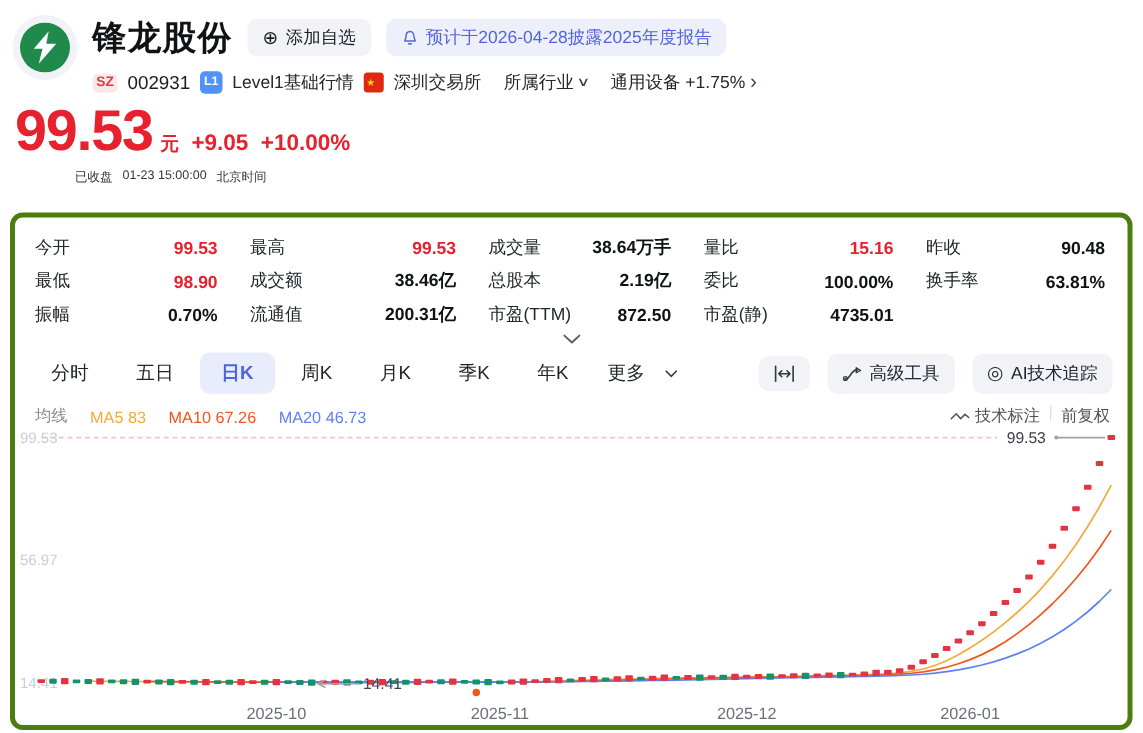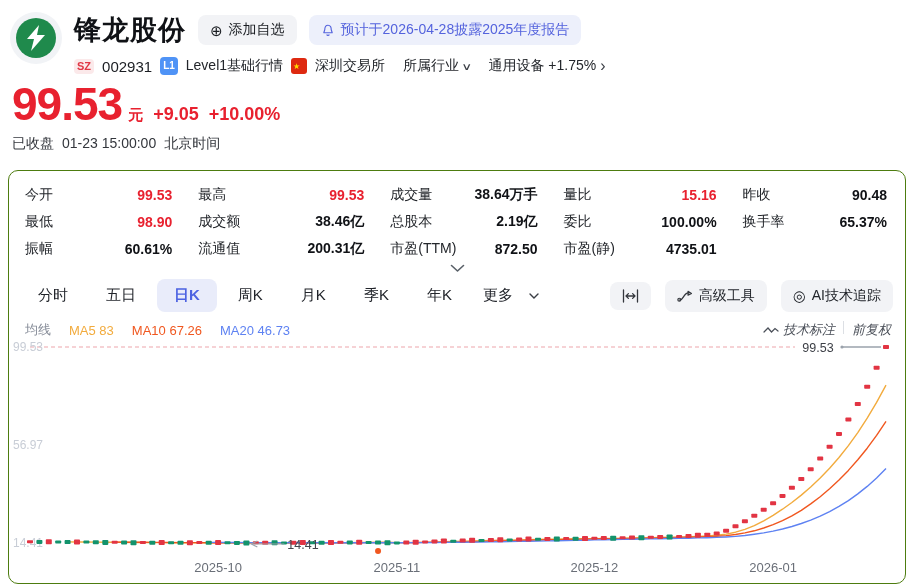--- a/index.html
+++ b/index.html
@@ -29,25 +29,25 @@
   .drop { display:inline-flex; align-items:center; gap:4px; cursor:pointer; margin-left:10px; }
   .chev-sm { font-size:10px; color:#3a3e45; transform:scaleX(1.5); }
   .arrow-r { font-size:16px; color:#3a3e45; }
 
   
   .price-block { padding:2px 10px 0 12px; }
   .price-row { display:flex; align-items:baseline; gap:10px; color:#e8212f; }
   .big { font-size:46px; font-weight:700; letter-spacing:-1px; }
   .unit { font-size:15px; font-weight:600; margin-left:-4px; }
   .chg { font-size:18px; font-weight:700; }
-  .status-row { margin-top:4px; font-size:14px; color:#33363c; display:flex; gap:8px; }
+  .status-row { margin-top:4px; font-size:10px; color:#33363c; display:flex; gap:8px;margin-left:48px; }
 
   
   .card { position:absolute; left:8px; right:8px; top:170px; bottom:2px;
-    border:1px solid #4d7c0f; border-radius:10px; background:#fff; overflow:hidden; }
+    border:4px solid #4d7c0f; border-radius:10px; background:#fff; overflow:hidden; }
   .stats { display:grid; grid-template-columns:1.02fr 1.15fr 1.02fr 1.06fr 1fr;
     column-gap:26px; row-gap:9px; padding:15px 18px 4px 16px; }
   .cell { display:flex; justify-content:space-between; align-items:center; font-size:14px; }
   .cell .lab { color:#23262b; display:inline-flex; align-items:center; gap:3px; }
   .cell .val { color:#101216; font-weight:700; }
   .cell .val.red { color:#e8212f; }
   .caret { color:#9aa0a8; font-size:10px; }
   .expand { display:flex; justify-content:center; padding:2px 0 2px 0; cursor:pointer; }
 
   
@@ -59,21 +59,21 @@
   .tab-spacer { flex:1; }
   .toolbtn { display:inline-flex; align-items:center; gap:6px; background:#f2f3f6; color:#22252b;
     font-size:14px; border:none; border-radius:8px; padding:7px 12px; margin-left:10px; cursor:pointer; }
   .ai-glyph { font-size:15px; line-height:1; }
 
   
   .ma-row { display:flex; align-items:center; padding:3px 14px 2px 16px; font-size:13px; gap:18px; }
   .ma-cap { color:#868c98; }
   .ma5 { color:#f2ab3d; } .ma10 { color:#f0571f; } .ma20 { color:#5e82f2; }
   .ma-spacer { flex:1; }
-  .ma-right { display:flex; align-items:flex-start; gap:8px; color:#4a4f58; font-size:13px;font-style:italic; }
+  .ma-right { display:flex; align-items:flex-start; gap:8px; color:#4a4f58; font-size:13px; }
   .vdiv { width:1px; height:13px; background:#dcdfe4; }
   .ma-right .opt { cursor:pointer; display:inline-flex; align-items:center; gap:4px; }
 
   #kchart { display:block; }
   svg text { font-family:"Liberation Sans","DejaVu Sans",sans-serif; }
 </style>
 </head>
 <body>
 
 <div class="page">
@@ -166,25 +166,25 @@
         <div class="cell">
           <span class="lab">总股本</span>
           <span class="val">2.19亿</span>
         </div>
         <div class="cell">
           <span class="lab">委比</span>
           <span class="val">100.00%</span>
         </div>
         <div class="cell">
           <span class="lab">换手率</span>
-          <span class="val">65.37%</span>
+          <span class="val">63.81%</span>
         </div>
         <div class="cell">
           <span class="lab">振幅</span>
-          <span class="val">60.61%</span>
+          <span class="val">0.70%</span>
         </div>
         <div class="cell">
           <span class="lab">流通值</span>
           <span class="val">200.31亿</span>
         </div>
         <div class="cell">
           <span class="lab">市盈(TTM)</span>
           <span class="val">872.50</span>
         </div>
         <div class="cell">

